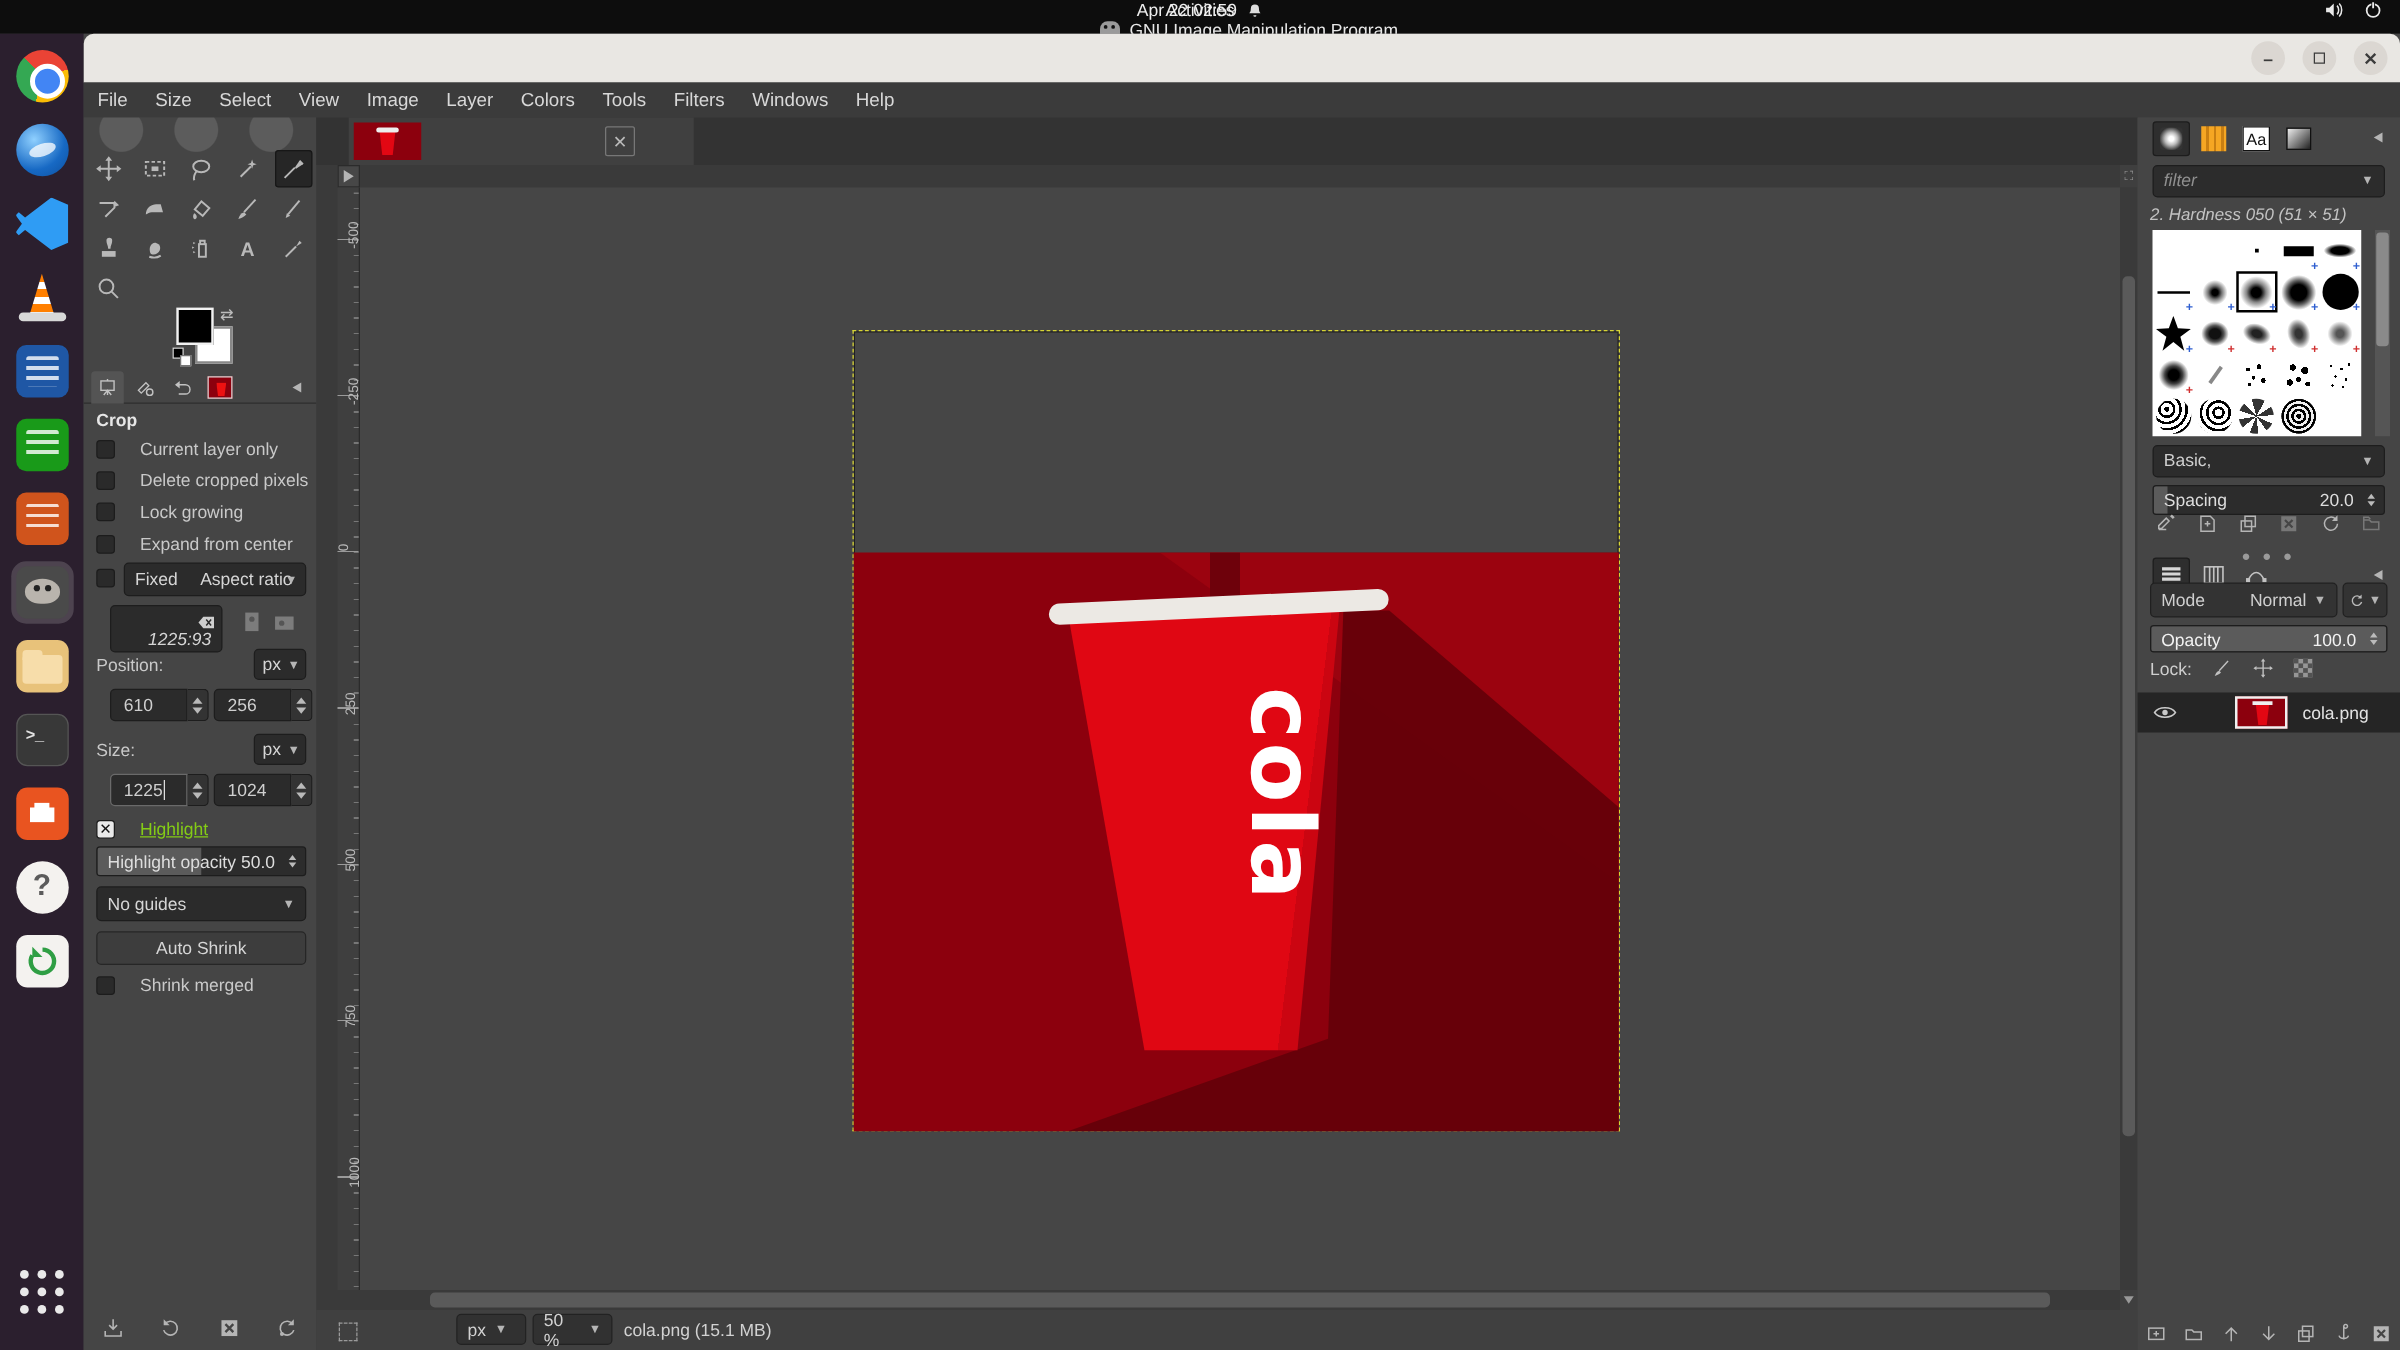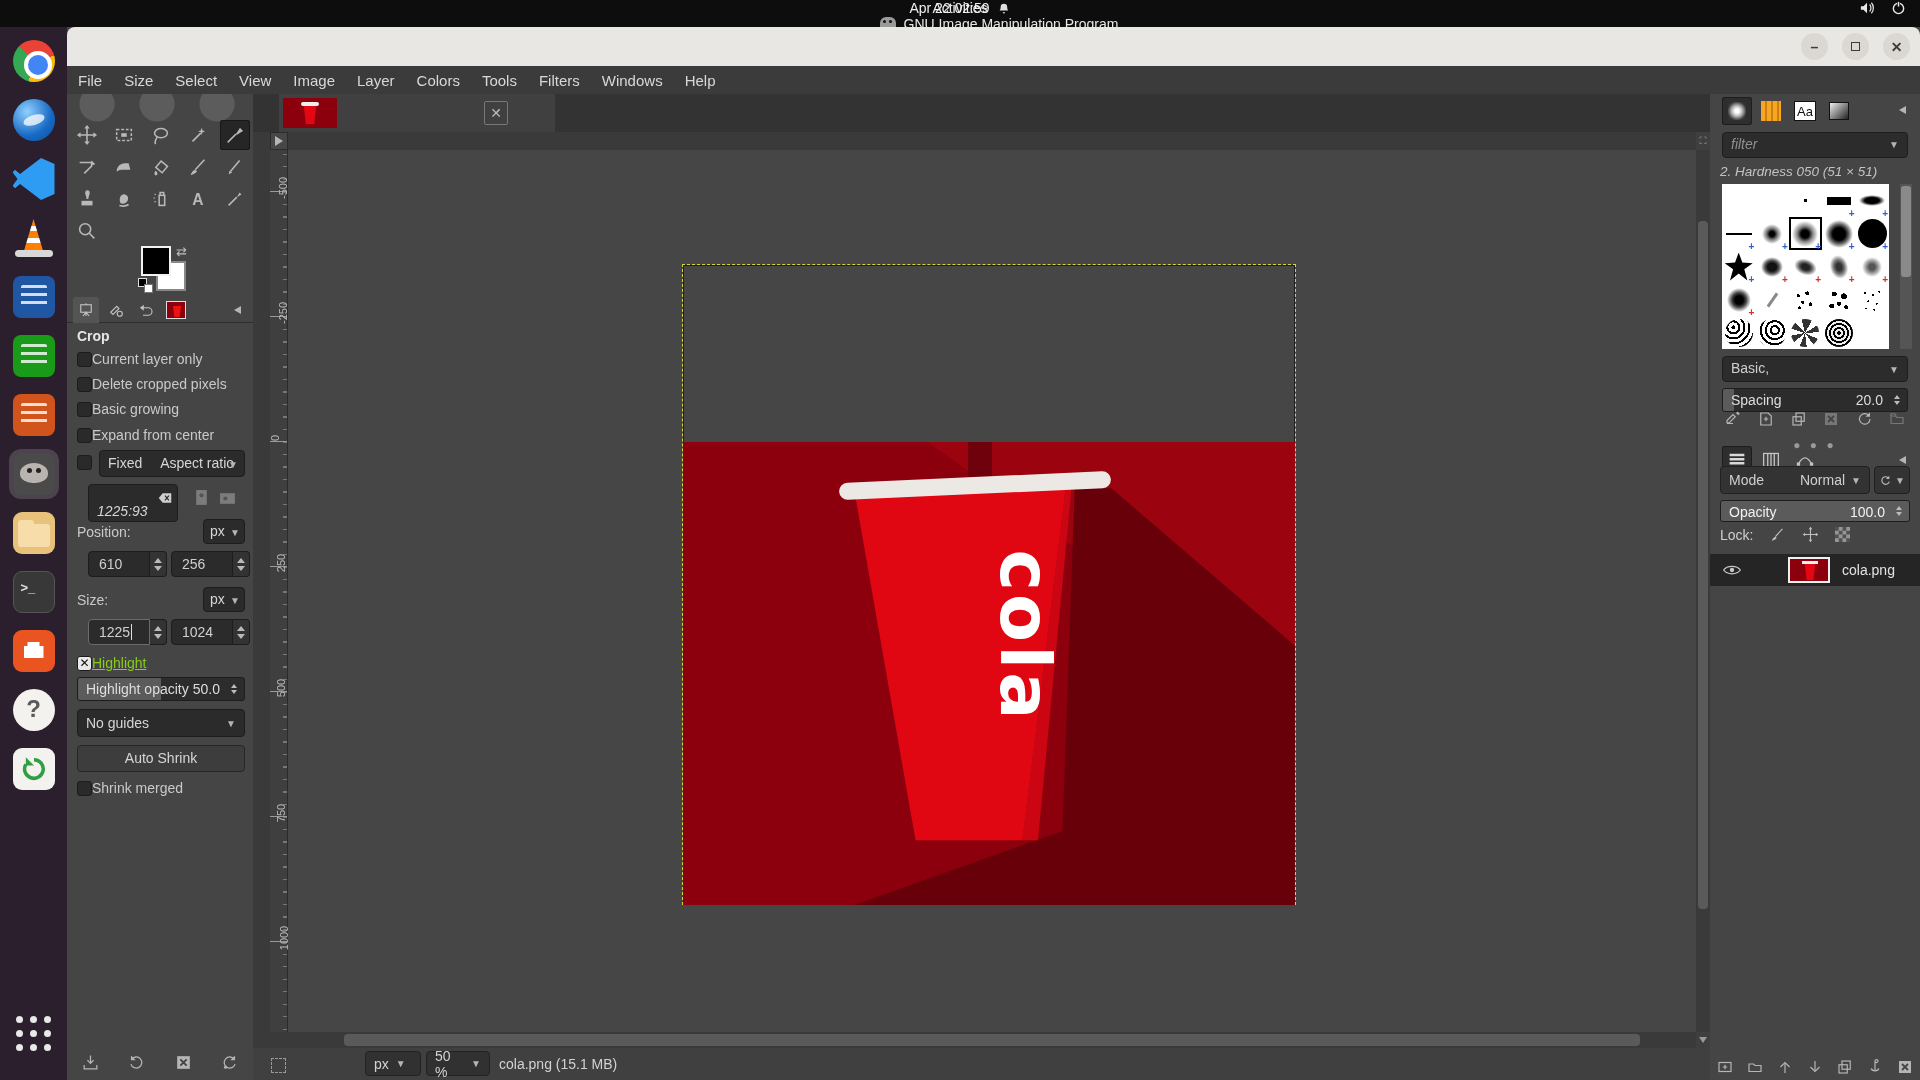--- a/index.html
+++ b/index.html
@@ -85,21 +85,21 @@
   .sw-mini2 { left:77px; top:190px; width:9px; height:9px; background:#fff; border:1px solid #777; z-index:3; }
   .sw-swap { left:109px; top:150px; color:#bbb; font-size:13px; z-index:3; }
   
   .opt-tabs { position:absolute; left:0px; top:203px; width:186px; height:26px; border-bottom:1px solid #2e2e2e; }
   .opt-tab { position:absolute; top:0; width:26px; height:26px; display:flex; align-items:center; justify-content:center; border-radius:3px 3px 0 0; }
   .opt-tab.active { background:#545454; }
   .opt-tab svg { stroke:#c2c2c2; fill:none; stroke-width:1.5; }
   .thumb-mini { width:20px; height:18px; background:#8c000d; border:1px solid #ddd; position:relative; overflow:hidden; }
   .thumb-mini::after { content:""; position:absolute; left:6px; top:4px; width:8px; height:11px; background:#e11; clip-path:polygon(0 0,100% 0,82% 100%,18% 100%); }
   .optitle { position:absolute; left:10px; top:234px; font-weight:bold; color:#e6e6e6; }
-  .cbrow { position:absolute; left:10px; display:flex; align-items:center; gap:0; color:#c9c9c9; }
+  .cbrow { position:absolute; left:10px; display:flex; align-items:center; gap:20px; color:#c9c9c9; }
   .cbox { width:15px; height:15px; background:#2a2a2a; border:1px solid #1c1c1c; border-radius:3px; color:#eee; font-size:12px; line-height:13px; text-align:center; }
   .field { background:#2b2b2b; border:1px solid #1d1d1d; border-radius:4px; color:#d6d6d6; }
   .chev { color:#b5b5b5; font-size:10px; }
   .spinfield { position:absolute; height:26px; width:79px; display:flex; }
   .spinfield .val { flex:1; background:#2b2b2b; border:1px solid #1d1d1d; border-radius:4px 0 0 4px; padding:4px 0 0 10px; }
   .spincol { width:17px; background:#333; border:1px solid #1d1d1d; border-left:none; border-radius:0 4px 4px 0;
     display:flex; flex-direction:column; align-items:center; justify-content:center; gap:3px; }
   .spincol i { width:0; height:0; border-left:4px solid transparent; border-right:4px solid transparent; }
   .spincol i.up { border-bottom:5px solid #b9b9b9; }
   .spincol i.dn { border-top:5px solid #b9b9b9; }
@@ -461,37 +461,37 @@
     <div class="cbrow" style="top:257px;">
       <span class="cbox"></span>
         <span>Current layer only</span>
       </div>
     <div class="cbrow" style="top:282px;">
       <span class="cbox"></span>
         <span>Delete cropped pixels</span>
       </div>
     <div class="cbrow" style="top:307px;">
       <span class="cbox"></span>
-        <span>Basic growing</span>
+        <span>Lock growing</span>
       </div>
     <div class="cbrow" style="top:333px;">
       <span class="cbox"></span>
         <span>Expand from center</span>
       </div>
 
     <div class="cbrow" style="top:361px;">
       <span class="cbox"></span>
       </div>
     <div class="abs field" style="left:32px;top:356px;width:146px;height:27px;padding:4px 8px;">
       <span>Fixed</span>
       <span style="margin-left:14px;">Aspect ratio</span>
       <span class="chev" style="position:absolute;right:6px;top:8px;">▼</span>
     </div>
 
-    <div class="abs field" style="left:21px;top:390px;width:90px;height:28px;padding:18px 8px;font-style:italic;">
+    <div class="abs field" style="left:21px;top:390px;width:90px;height:28px;padding:18px 8px;font-style:italic;text-align:right;">
       <span>1225:93</span>
       <svg style="position:absolute;right:5px;top:7px;" width="14" height="12" viewBox="0 0 18 14">
         <path d="M6 1h11v12H6L1 7z" fill="#cfcfcf"></path>
           <path d="M9 4l5 6M14 4l-5 6" stroke="#2b2b2b" stroke-width="1.5"></path>
         </svg>
     </div>
     <svg class="abs" style="left:127px;top:395px;" width="15" height="18" viewBox="0 0 14 17">
       <rect x="2" y="1" width="10" height="14" fill="#7c7c7c"></rect>
         <circle cx="7" cy="6" r="2" fill="#555"></circle>
       </svg>

